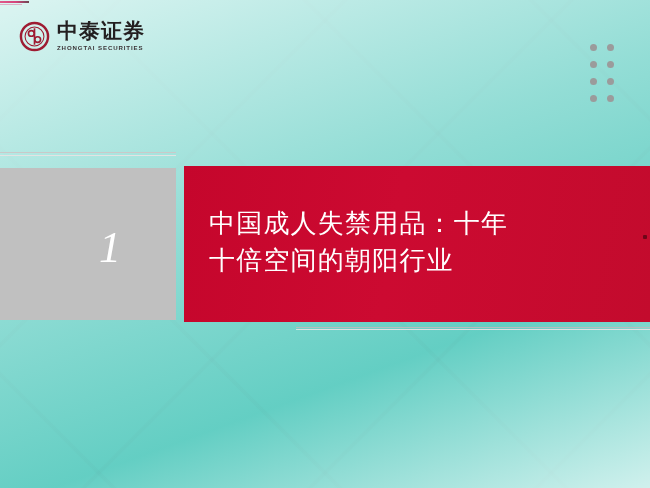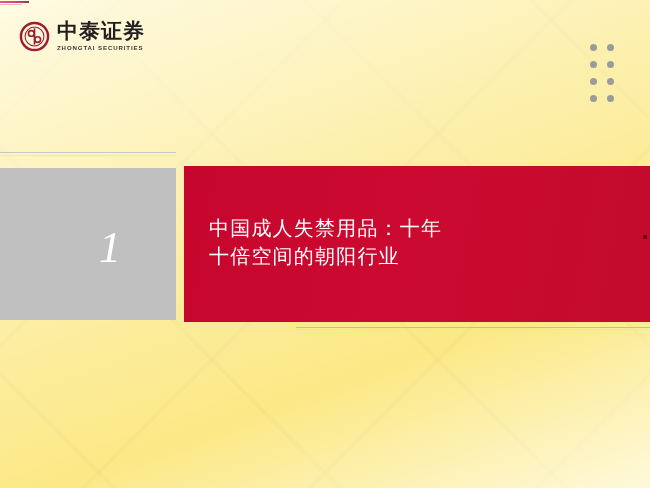--- a/index.html
+++ b/index.html
@@ -11,21 +11,21 @@
     height: 488px;
     overflow: hidden;
     font-family: "Liberation Sans", sans-serif;
     background: #ffffff;
   }
 
   #slide {
     position: relative;
     width: 650px;
     height: 488px;
-    background: #fde047;
+    background: #14b8a6;
     overflow: hidden;
   }
 
   
   .bg-watermark {
     position: absolute;
     inset: 0;
     background-image:
       repeating-linear-gradient(45deg,
         rgba(0,0,0,0) 0px,
@@ -182,21 +182,21 @@
     background: #c8102e;
     background: linear-gradient(100deg, #c5062c 0%, #cc0a31 45%, #c30b2d 100%);
     display: flex;
     align-items: center;
   }
   .title-text {
     margin-left: 25px;
     margin-right: 18px;
     color: #ffffff;
     font-family: "DejaVu Sans", "Liberation Sans", sans-serif;
-    font-size: 20px;
+    font-size: 26px;
     font-weight: normal;
     line-height: 1.42;
     letter-spacing: 1.2px;
     white-space: pre-line;
     transform: translateY(-2px);
   }
 
   
   .under-rule {
     position: absolute;

